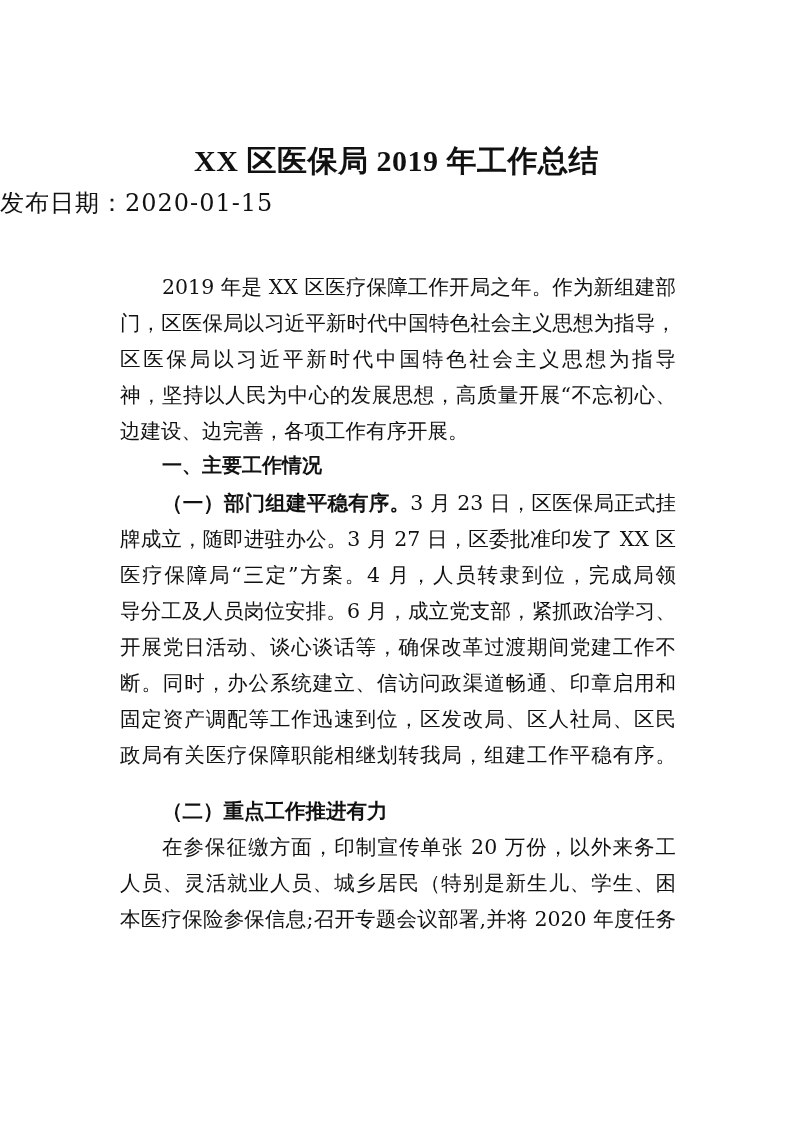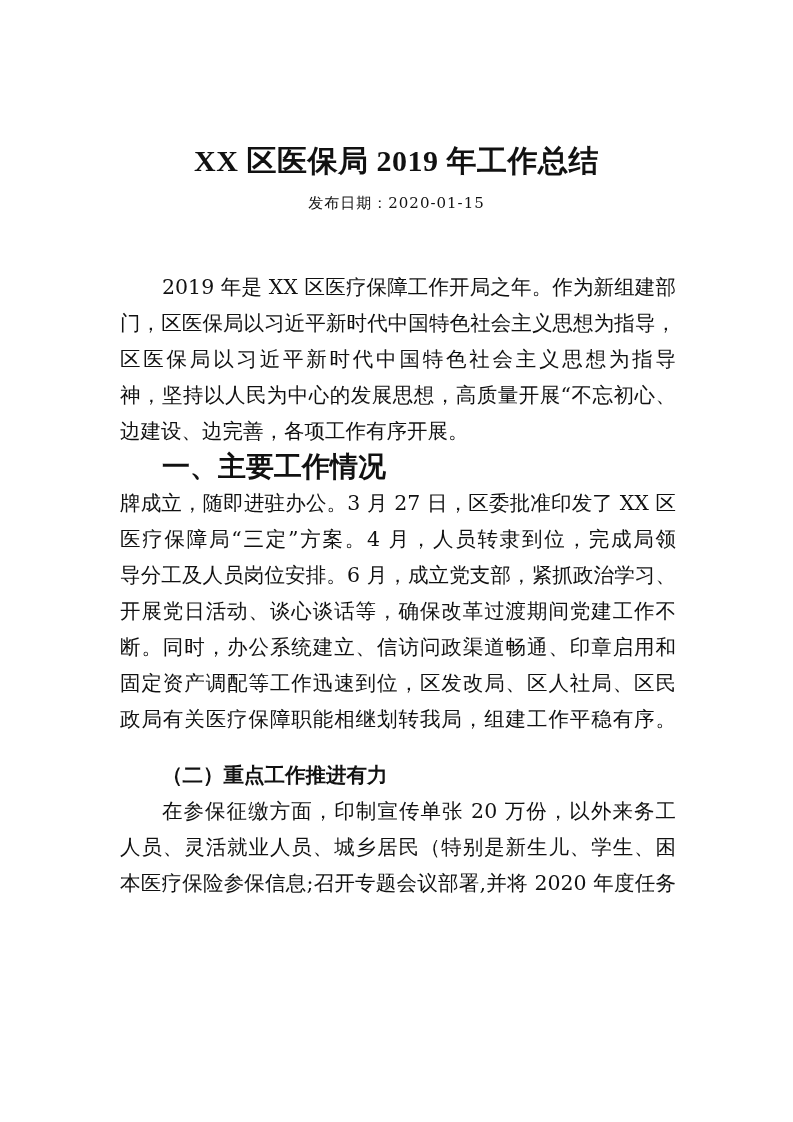--- a/index.html
+++ b/index.html
@@ -2,29 +2,29 @@
 <html><head>
 <meta charset="utf-8">
 <style>
   html, body { margin: 0; padding: 0; background: #ffffff; }
   body { width: 793px; height: 1122px; position: relative; overflow: hidden;
          font-family: "DejaVu Serif", "Liberation Serif", serif; color: #111; }
   .page { position: absolute; left: 0; top: 3px; width: 793px; height: 1122px; background: #fff; }
   .title { position: absolute; left: 0; width: 793px; top: 138px; text-align: center;
            font-family: "Liberation Serif", "DejaVu Serif", serif; font-weight: bold;
            font-size: 30px; letter-spacing: 0.5px; line-height: 40px; }
-  .date { position: absolute; left: 0; width: 793px; top: 186px; text-align: center;
-          font-size: 15px; line-height: 28px; letter-spacing: 1px; }
+  .date { position: absolute; left: 0; width: 793px; top: 186px; 
+          font-size: 24px; line-height: 28px; letter-spacing: 1px; }
   .body { position: absolute; left: 120px; width: 556px; top: 266px; }
   .line { height: 36px; line-height: 36px; font-size: 20.5px; white-space: nowrap;
           text-align: justify; text-align-last: justify; letter-spacing: 0; }
   .line.last { text-align-last: left; }
   .indent { padding-left: 42px; }
-  .heading { font-family: Liberation Sans, sans-serif; font-weight: bold;
-             text-align-last: left; font-size: 28px; }
+  .heading { font-family: Liberation Mono, monospace; font-weight: bold;
+             text-align-last: left; font-size: 20px; }
   .bold { font-weight: bold; }
   .sub { font-weight: bold; text-align-last: left; margin-top: 20px; }
 </style>
 </head>
 <body>
 
 <div class="page">
   <div class="title">XX 区医保局 2019 年工作总结</div>
   <div class="date">
     <span>发布日期：</span><span>2020-01-15</span>
@@ -35,20 +35,21 @@
       <div class="line indent">2019 年是 XX 区医疗保障工作开局之年。作为新组建部</div>
       <div class="line">门，区医保局以习近平新时代中国特色社会主义思想为指导，</div>
       <div class="line">区医保局以习近平新时代中国特色社会主义思想为指导</div>
       <div class="line">神，坚持以人民为中心的发展思想，高质量开展“不忘初心、</div>
       <div class="line last">边建设、边完善，各项工作有序开展。</div>
     </div>
 
     <div class="line indent heading">一、主要工作情况</div>
 
     <div>
+      <div class="line indent"><span class="bold">（一）部门组建平稳有序。</span><span>3 月 23 日，区医保局正式挂</span></div>
       <div class="line">牌成立，随即进驻办公。3 月 27 日，区委批准印发了 XX 区</div>
       <div class="line">医疗保障局“三定”方案。4 月，人员转隶到位，完成局领</div>
       <div class="line">导分工及人员岗位安排。6 月，成立党支部，紧抓政治学习、</div>
       <div class="line">开展党日活动、谈心谈话等，确保改革过渡期间党建工作不</div>
       <div class="line">断。同时，办公系统建立、信访问政渠道畅通、印章启用和</div>
       <div class="line">固定资产调配等工作迅速到位，区发改局、区人社局、区民</div>
       <div class="line">政局有关医疗保障职能相继划转我局，组建工作平稳有序。</div>
     </div>
 
     <div>

